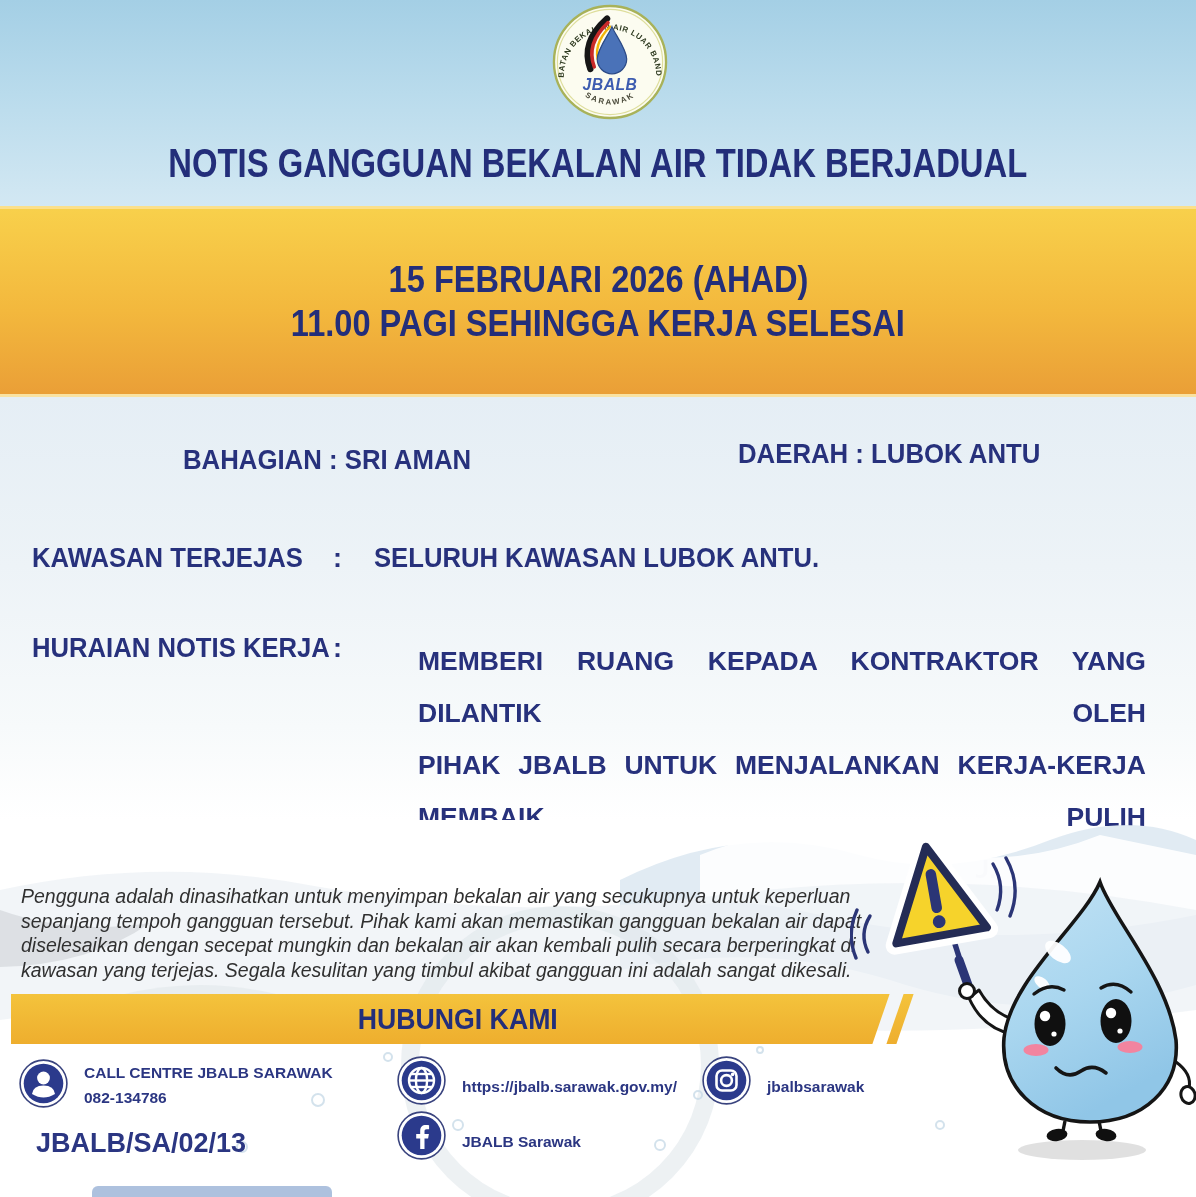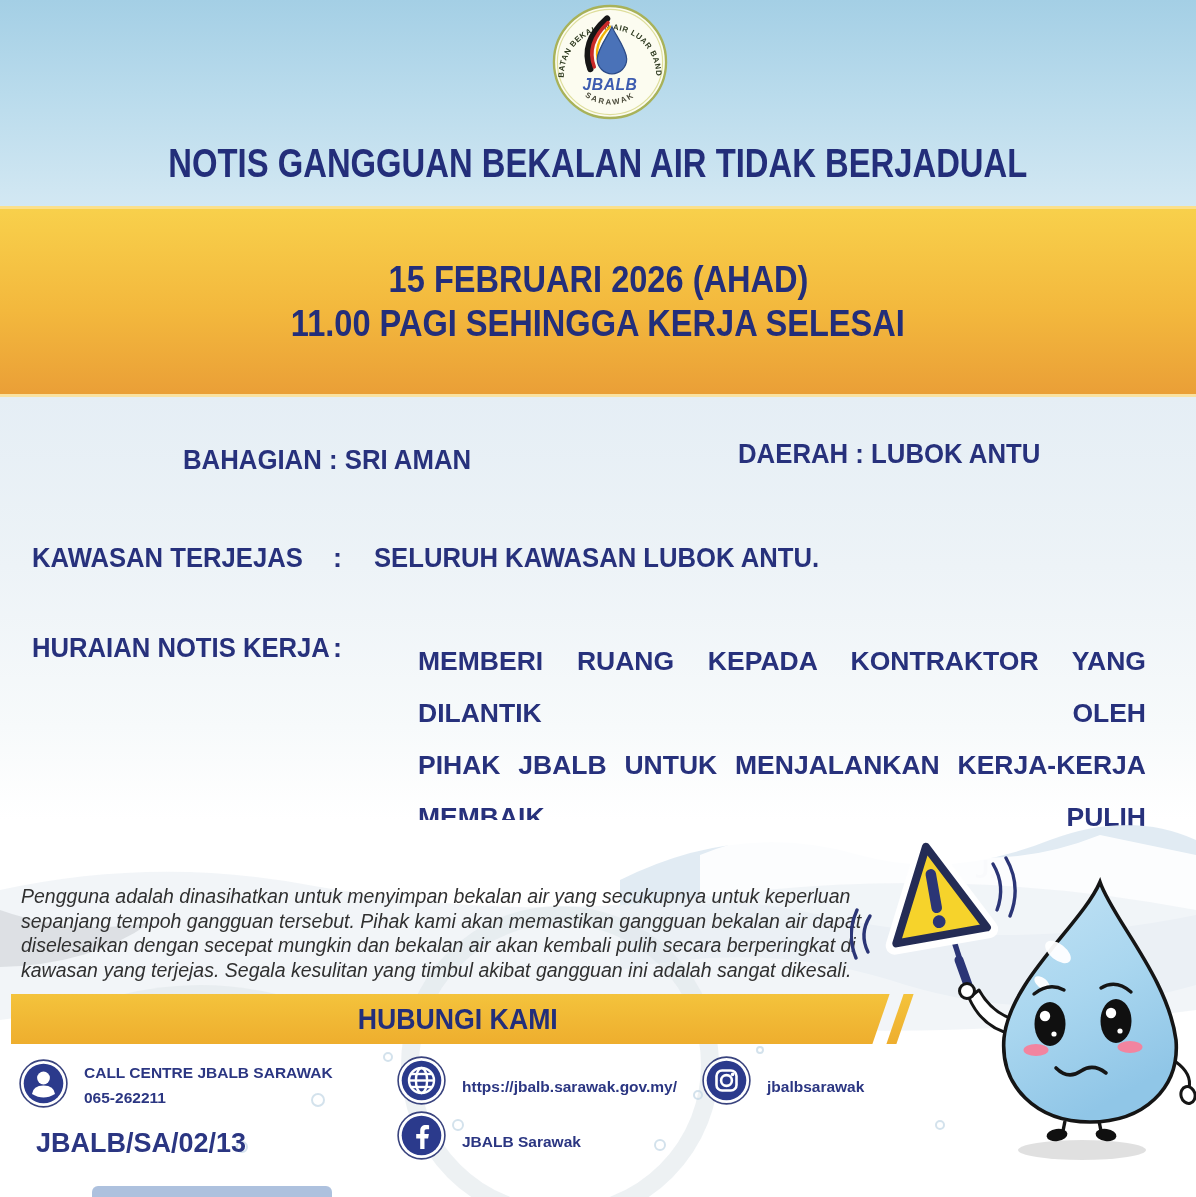--- a/index.html
+++ b/index.html
@@ -182,21 +182,21 @@
 
     <div class="contact-item" style="left:19px; top:236px;">
       <svg class="ci-icon" viewBox="0 0 49 49">
         <circle cx="24.5" cy="24.5" r="23.4" fill="#ffffff" stroke="#39437e" stroke-width="1.6"></circle>
         <circle cx="24.5" cy="24.5" r="19.8" fill="#2b3a8c"></circle>
         <circle cx="24.5" cy="19" r="6.4" fill="#ffffff"></circle>
         <path d="M13,35 Q14,26.5 24.5,26.5 Q35,26.5 36,35 Q30,38.5 24.5,38.5 Q19,38.5 13,35 Z" fill="#ffffff"></path>
       </svg>
       <div class="ci-text">
         <div>CALL CENTRE JBALB SARAWAK</div>
-        <div>065-262211</div>
+        <div>082-134786</div>
       </div>
     </div>
 
     <div class="contact-item" style="left:397px; top:236px;">
       <svg class="ci-icon" viewBox="0 0 49 49">
         <circle cx="24.5" cy="24.5" r="23.4" fill="#ffffff" stroke="#39437e" stroke-width="1.6"></circle>
         <circle cx="24.5" cy="24.5" r="19.8" fill="#2b3a8c"></circle>
         <g fill="none" stroke="#ffffff" stroke-width="2.4">
           <circle cx="24.5" cy="24.5" r="12.5"></circle>
           <ellipse cx="24.5" cy="24.5" rx="5.6" ry="12.5"></ellipse>

